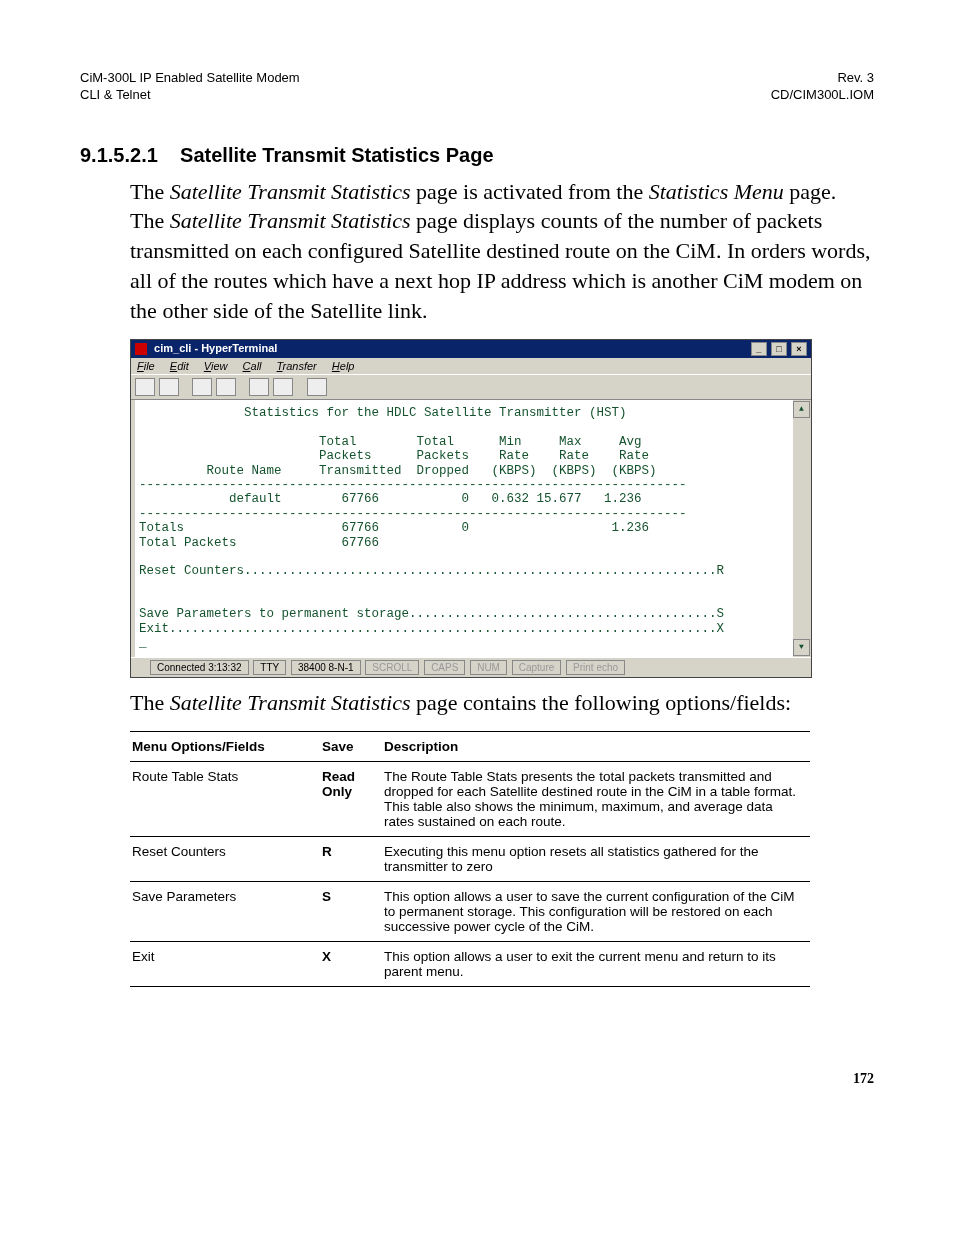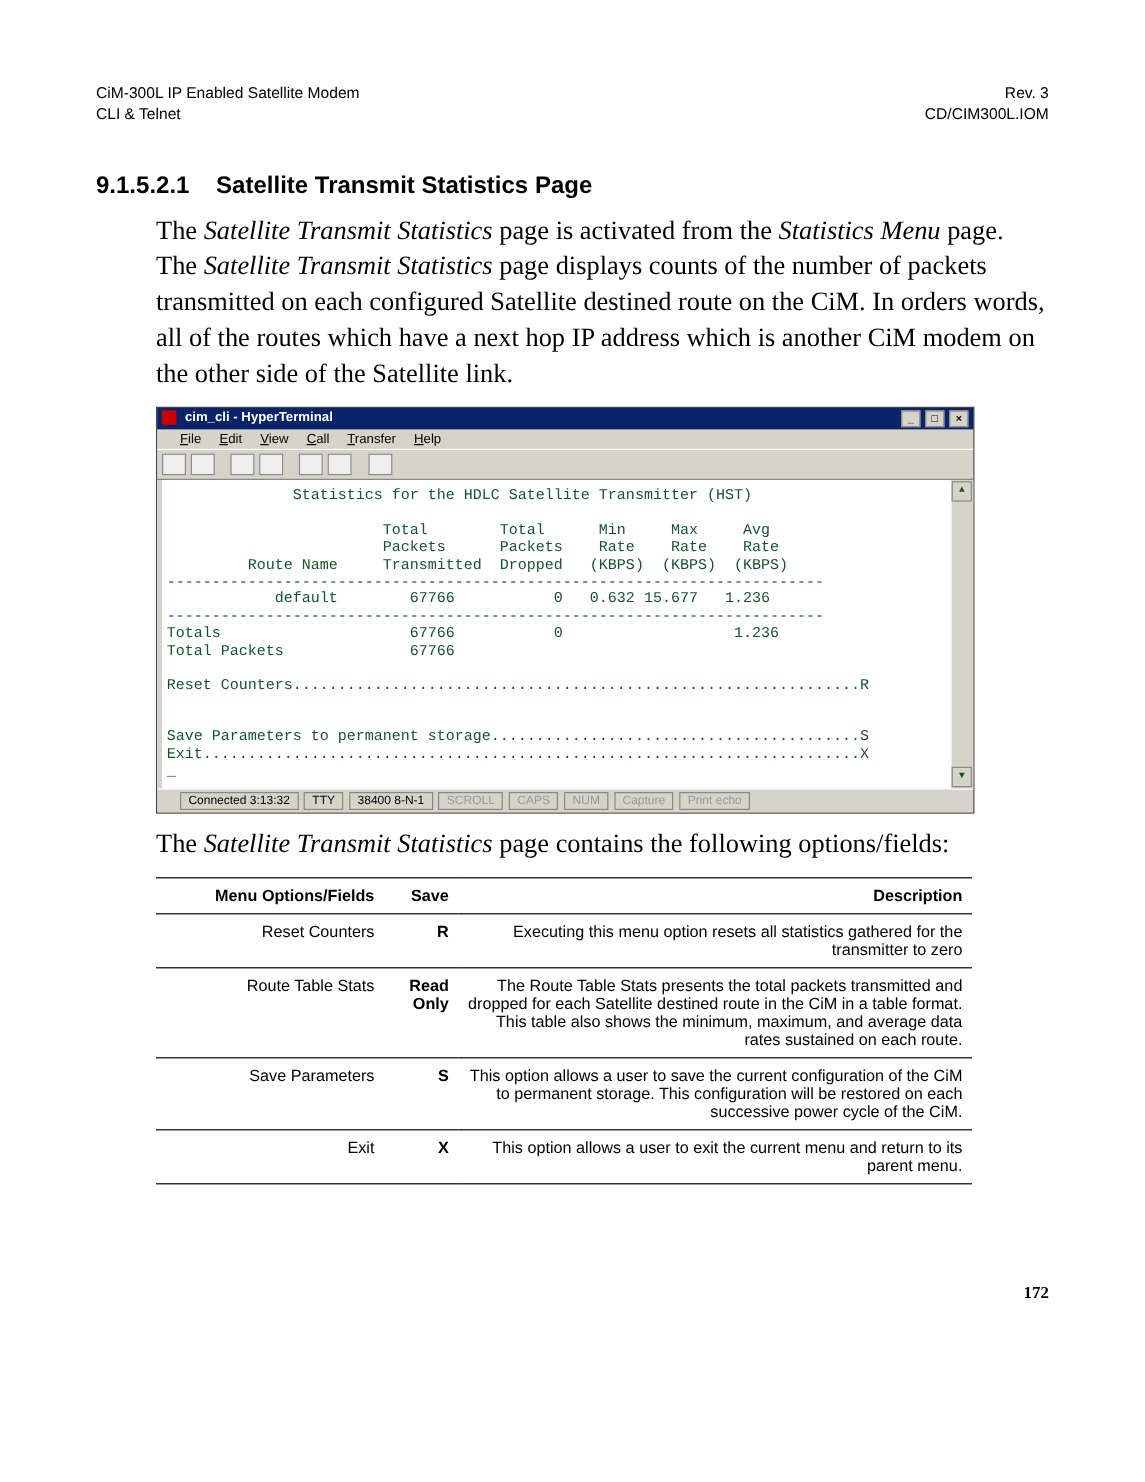--- a/index.html
+++ b/index.html
@@ -62,21 +62,22 @@
     background: #d6d3c9;
     color: #000;
     text-align: center;
     line-height: 12px;
     font-size: 9px;
     margin-left: 1px;
     border: 1px solid #888;
   }
   .menubar {
     background: #d6d3c9;
-    padding: 2px 19px;
+    padding: 2px 6px;
+    font-style: italic;
   }
   .menubar span { margin-right: 12px; }
   .menubar u { text-decoration: underline; }
   .toolbar {
     background: #d6d3c9;
     border-top: 1px solid #fff;
     border-bottom: 1px solid #888;
     padding: 3px 4px;
   }
   .toolbar .btn {
@@ -133,21 +134,21 @@
   .statusbar .dim { color: #999; }
   table.options {
     margin: 4px 0 0 50px;
     border-collapse: collapse;
     width: 680px;
     font-family: Arial, sans-serif;
     font-size: 13.5px;
   }
   table.options th, table.options td {
     border-bottom: 1px solid #000;
-    text-align: right;
+    text-align: left;
     vertical-align: top;
     padding: 7px 8px 7px 2px;
   }
   table.options th {
     font-weight: bold;
     border-top: 1px solid #000;
   }
   table.options th:nth-child(1), table.options td:nth-child(1) { width: 180px; }
   table.options th:nth-child(2), table.options td:nth-child(2) { width: 52px; font-weight: bold; }
   .page-num {
@@ -249,30 +250,30 @@
 <table class="options">
   <thead>
     <tr>
       <th>Menu Options/Fields</th>
       <th>Save</th>
       <th>Description</th>
     </tr>
   </thead>
   <tbody id="opt-body">
       <tr>
+        <td>Route Table Stats</td>
+        <td>Read Only</td>
+        <td>The Route Table Stats presents the total packets transmitted and dropped for each Satellite destined route in the CiM in a table format. This table also shows the minimum, maximum, and average data rates sustained on each route.</td>
+      </tr>
+      <tr>
         <td>Reset Counters</td>
         <td>R</td>
         <td>Executing this menu option resets all statistics gathered for the transmitter to zero</td>
       </tr>
       <tr>
-        <td>Route Table Stats</td>
-        <td>Read Only</td>
-        <td>The Route Table Stats presents the total packets transmitted and dropped for each Satellite destined route in the CiM in a table format. This table also shows the minimum, maximum, and average data rates sustained on each route.</td>
-      </tr>
-      <tr>
         <td>Save Parameters</td>
         <td>S</td>
         <td>This option allows a user to save the current configuration of the CiM to permanent storage. This configuration will be restored on each successive power cycle of the CiM.</td>
       </tr>
       <tr>
         <td>Exit</td>
         <td>X</td>
         <td>This option allows a user to exit the current menu and return to its parent menu.</td>
       </tr>
     </tbody>

